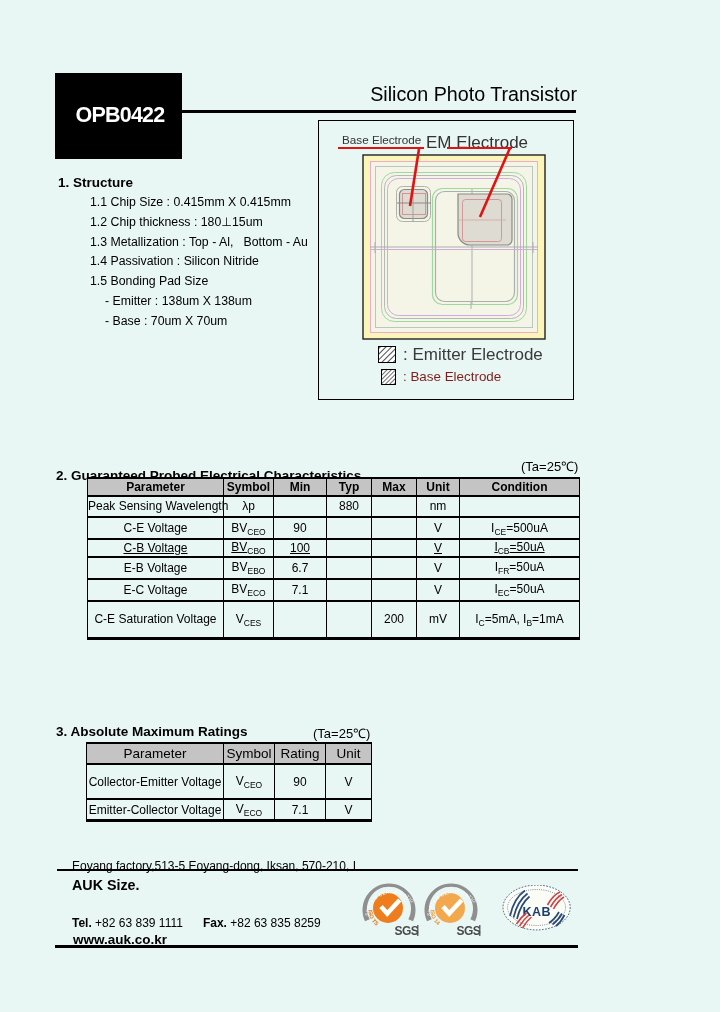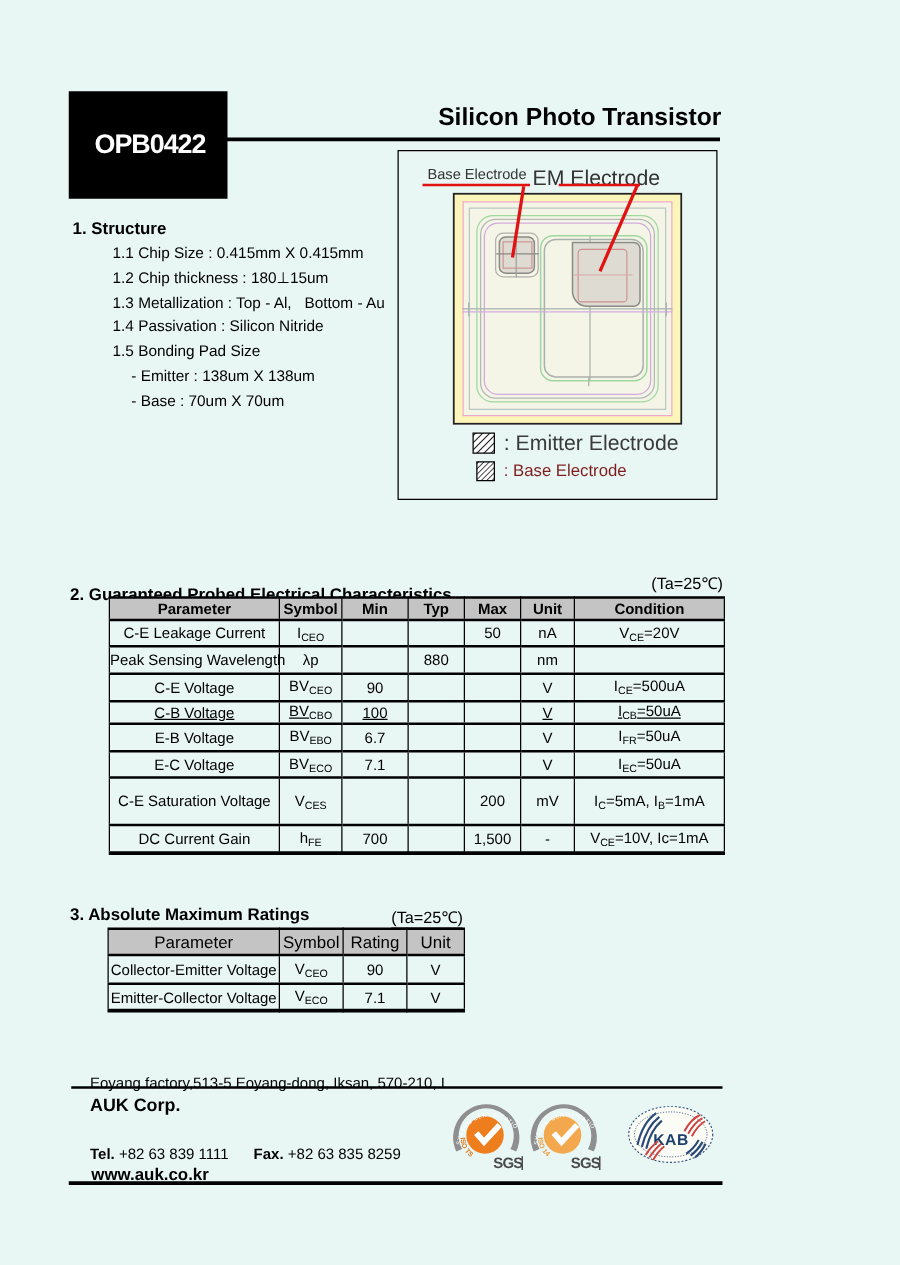--- a/index.html
+++ b/index.html
@@ -7,21 +7,21 @@
 .abs{position:absolute}
 .sb{font-size:8.5px;vertical-align:-2.5px;letter-spacing:0}
 table{border-collapse:collapse;table-layout:fixed;font-size:12px}
 td,th{padding:0;text-align:center;overflow:visible;white-space:nowrap}
 </style>
 </head>
 <body>
 
 <div class="abs" style="left:55px;top:73px;width:124px;height:85px;background:#000;color:#fff;display:flex;align-items:center;justify-content:center;font-weight:bold;font-size:21.5px;letter-spacing:-0.8px;padding-left:3px;padding-bottom:1px;">OPB0422</div>
 
-<div class="abs" style="left:340px;top:83px;width:237px;text-align:right;font-weight:bold;font-size:19.7px;">Silicon Photo Transistor</div>
+<div class="abs" style="left:340px;top:83px;width:237px;text-align:right;font-weight:normal;font-size:19.7px;">Silicon Photo Transistor</div>
 
 <div class="abs" style="left:179px;top:110px;width:397px;height:3px;background:#000;"></div>
 
 <div class="abs" style="left:58px;top:175px;font-weight:bold;font-size:13.5px;">1. Structure</div>
 
 <div class="abs" style="left:90px;top:193px;font-size:12.3px;line-height:19.8px;">
 1.1 Chip Size : 0.415mm X 0.415mm<br>
 1.2 Chip thickness : 180⊥15um<br>
 1.3 Metallization : Top - Al,&nbsp;&nbsp; Bottom - Au<br>
 1.4 Passivation : Silicon Nitride<br>
@@ -122,29 +122,20 @@
       <tr style="height:17.5px;background:#c4c4c4;font-weight:bold;">
     <td style="border-left:none">Parameter</td>
         <td class="vl">Symbol</td>
         <td class="vl">Min</td>
         <td class="vl">Typ</td>
         <td class="vl">Max</td>
         <td class="vl">Unit</td>
         <td class="vl">Condition</td>
   </tr>
   <tr style="height:21.9px;">
-    <td class="ht" style="border-left:none">C-E Leakage Current</td>
-        <td class="vl ht">I<span class="sb">CEO</span></td>
-        <td class="vl ht"></td>
-        <td class="vl ht"></td>
-        <td class="vl ht">50</td>
-        <td class="vl ht">nA</td>
-        <td class="vl ht">V<span class="sb">CE</span>=20V</td>
-  </tr>
-  <tr style="height:21.9px;">
     <td class="ht" style="border-left:none">Peak Sensing Wavelength</td>
         <td class="vl ht">λp</td>
         <td class="vl ht"></td>
         <td class="vl ht">880</td>
         <td class="vl ht"></td>
         <td class="vl ht">nm</td>
         <td class="vl ht"></td>
   </tr>
   <tr style="height:21.9px;">
     <td class="ht" style="border-left:none">C-E Voltage</td>
@@ -183,29 +174,20 @@
         <td class="vl ht">I<span class="sb">EC</span>=50uA</td>
   </tr>
   <tr style="height:38px;">
     <td class="ht" style="border-left:none">C-E Saturation Voltage</td>
         <td class="vl ht">V<span class="sb">CES</span></td>
         <td class="vl ht"></td>
         <td class="vl ht"></td>
         <td class="vl ht">200</td>
         <td class="vl ht">mV</td>
         <td class="vl ht">I<span class="sb">C</span>=5mA, I<span class="sb">B</span>=1mA</td>
-  </tr>
-  <tr style="height:21.9px;">
-    <td class="ht" style="border-left:none">DC Current Gain</td>
-        <td class="vl ht">h<span class="sb">FE</span></td>
-        <td class="vl ht">700</td>
-        <td class="vl ht"></td>
-        <td class="vl ht">1,500</td>
-        <td class="vl ht">-</td>
-        <td class="vl ht">V<span class="sb">CE</span>=10V, Ic=1mA</td>
   </tr>
 </tbody>
   </table>
 
 <div class="abs" style="left:56px;top:724px;font-weight:bold;font-size:13.5px;">3. Absolute Maximum Ratings</div>
 
 <div class="abs" style="left:313px;top:723.5px;font-size:13px;border-bottom:2px solid #000;">(Ta=25℃)</div>
 
 <table class="abs" style="left:86px;top:742px;width:285px;border:1px solid #000;border-top:2px solid #000;border-bottom:3px solid #000;">
   <colgroup>
@@ -214,38 +196,38 @@
       <col style="width:51px">
       <col style="width:46px">
   </colgroup>
   <tbody>
       <tr style="height:21px;background:#c4c4c4;font-size:13.5px;">
     <td style="border-left:none">Parameter</td>
         <td class="vl">Symbol</td>
         <td class="vl">Rating</td>
         <td class="vl">Unit</td>
   </tr>
-  <tr style="height:23px">
+  <tr style="height:35px">
     <td class="ht" style="border-left:none">Collector-Emitter Voltage</td>
         <td class="vl ht">V<span class="sb">CEO</span></td>
         <td class="vl ht">90</td>
         <td class="vl ht">V</td>
   </tr>
   <tr style="height:21.9px;">
     <td class="ht" style="border-left:none">Emitter-Collector Voltage</td>
         <td class="vl ht">V<span class="sb">ECO</span></td>
         <td class="vl ht">7.1</td>
         <td class="vl ht">V</td>
   </tr>
 </tbody>
   </table>
 
 <div class="abs" style="left:57px;top:869px;width:521px;height:2px;background:#000;"></div>
 
-<div class="abs" style="left:72px;top:876.5px;font-weight:bold;font-size:14.3px;">AUK Corp.</div>
+<div class="abs" style="left:72px;top:876.5px;font-weight:bold;font-size:14.3px;">AUK Size.</div>
 
 <div class="abs" style="left:72px;top:859px;font-size:12px;text-align:center;">Eoyang factory,513-5 Eoyang-dong, Iksan, 570-210, I</div>
 
 <div class="abs" style="left:72px;top:915.8px;font-size:12px;"><b>Tel.</b> +82 63 839 1111&nbsp;&nbsp;&nbsp;&nbsp;&nbsp;&nbsp;<b>Fax.</b> +82 63 835 8259</div>
 
 <div class="abs" style="left:73px;top:931.8px;font-weight:bold;font-size:13.5px;">www.auk.co.kr</div>
 
 <div class="abs" style="left:55px;top:945px;width:523px;height:3px;background:#000;"></div>
 
 <svg class="abs" style="left:361px;top:883px;" width="64" height="60" viewBox="0 0 64 60">

